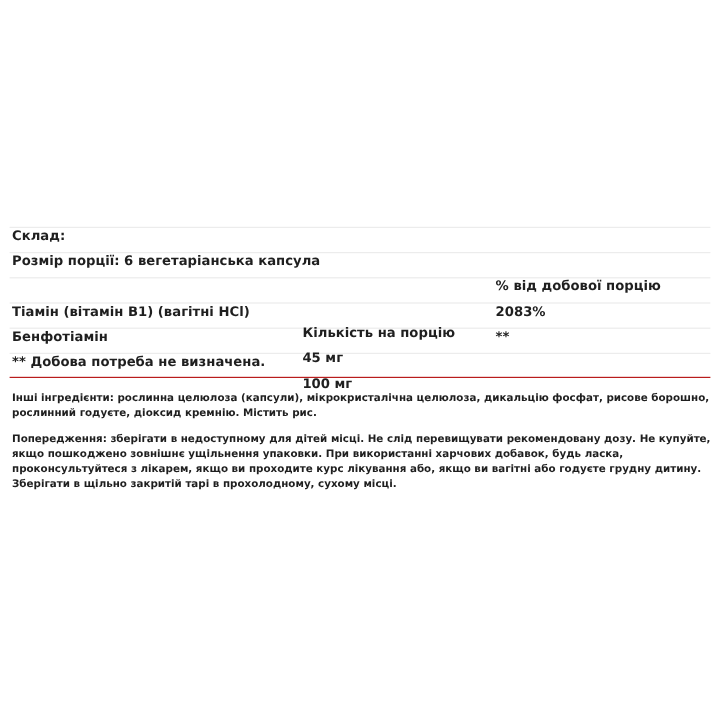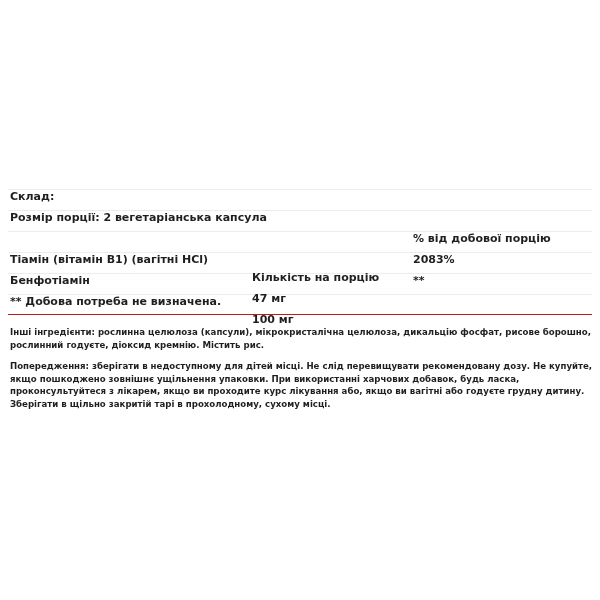--- a/index.html
+++ b/index.html
@@ -18,30 +18,30 @@
   .p2 { position: absolute; left: 8px; top: 360px; width: 590px; }
 </style>
 </head>
 <body>
 
 <div class="wrap">
   <div class="row">
     <span class="c1">Склад:</span>
   </div>
   <div class="row">
-    <span class="c1">Розмір порції: 2 вегетаріанська капсула</span>
+    <span class="c1">Розмір порції: 6 вегетаріанська капсула</span>
   </div>
   <div class="row">
     <span class="c1"></span>
     <span class="c2">Кількість на порцію</span>
     <span class="c3">% від добової порцію</span>
   </div>
   <div class="row">
     <span class="c1">Тіамін (вітамін B1) (вагітні HCl)</span>
-    <span class="c2">47 мг</span>
+    <span class="c2">45 мг</span>
     <span class="c3">2083%</span>
   </div>
   <div class="row">
     <span class="c1">Бенфотіамін</span>
     <span class="c2">100 мг</span>
     <span class="c3">**</span>
   </div>
   <div class="row last">
     <span class="c1">** Добова потреба не визначена.</span>
   </div>

